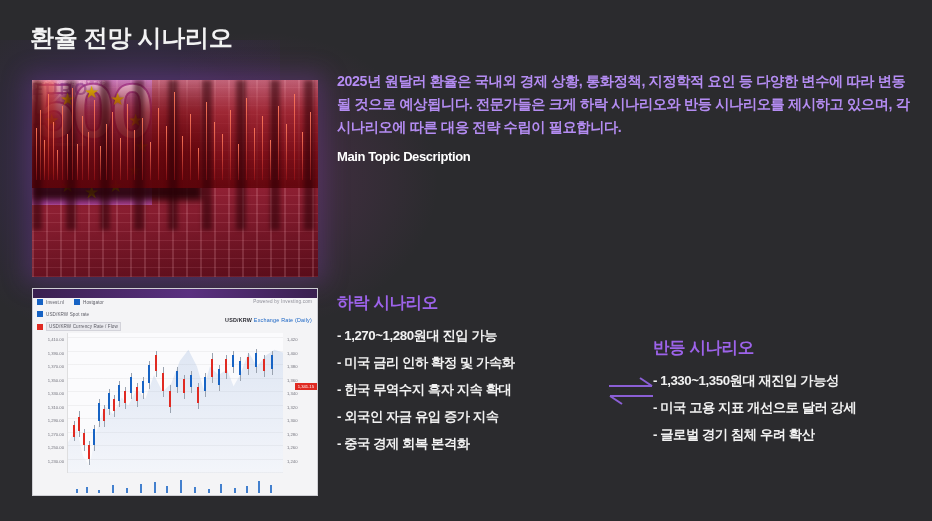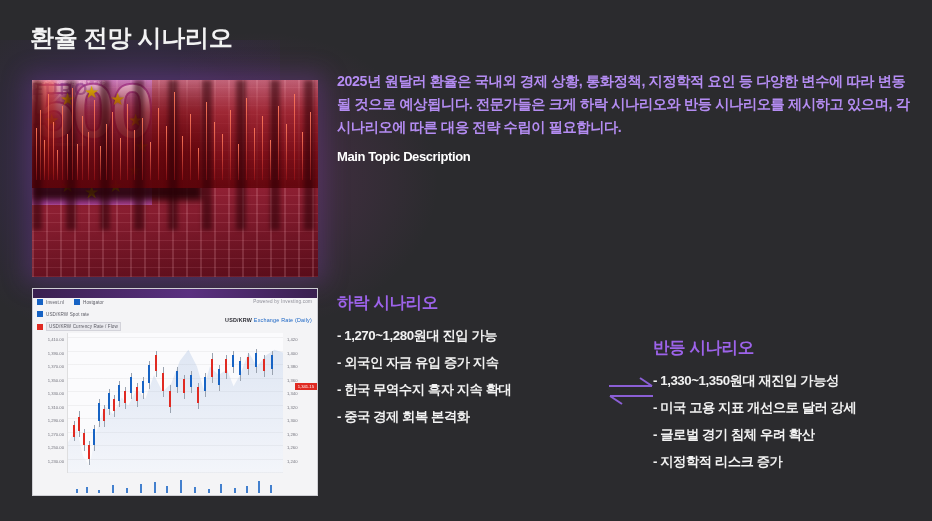--- a/index.html
+++ b/index.html
@@ -495,27 +495,27 @@
     <polyline points="32,3 44,11" stroke="#8b5fd6" stroke-width="2" fill="none"></polyline>
     <line x1="2" y1="21" x2="45" y2="21" stroke="#8b5fd6" stroke-width="2"></line>
     <polyline points="14,29 2,21" stroke="#8b5fd6" stroke-width="2" fill="none"></polyline>
   </svg>
 </div>
 
 <div class="sc left">
   <div class="sc-title">하락 시나리오</div>
   <ul class="sc-list">
     <li>- 1,270~1,280원대 진입 가능</li>
+    <li>- 미국 금리 인하 확정 및 가속화</li>
+    <li>- 한국 무역수지 흑자 지속 확대</li>
     <li>- 외국인 자금 유입 증가 지속</li>
-    <li>- 한국 무역수지 흑자 지속 확대</li>
     <li>- 중국 경제 회복 본격화</li>
   </ul>
 </div>
 
 <div class="sc right">
   <div class="sc-title">반등 시나리오</div>
   <ul class="sc-list">
     <li>- 1,330~1,350원대 재진입 가능성</li>
     <li>- 미국 고용 지표 개선으로 달러 강세</li>
     <li>- 글로벌 경기 침체 우려 확산</li>
-    <li>- 지정학적 리스크 증가</li>
   </ul>
 </div>
 
 </body></html>

